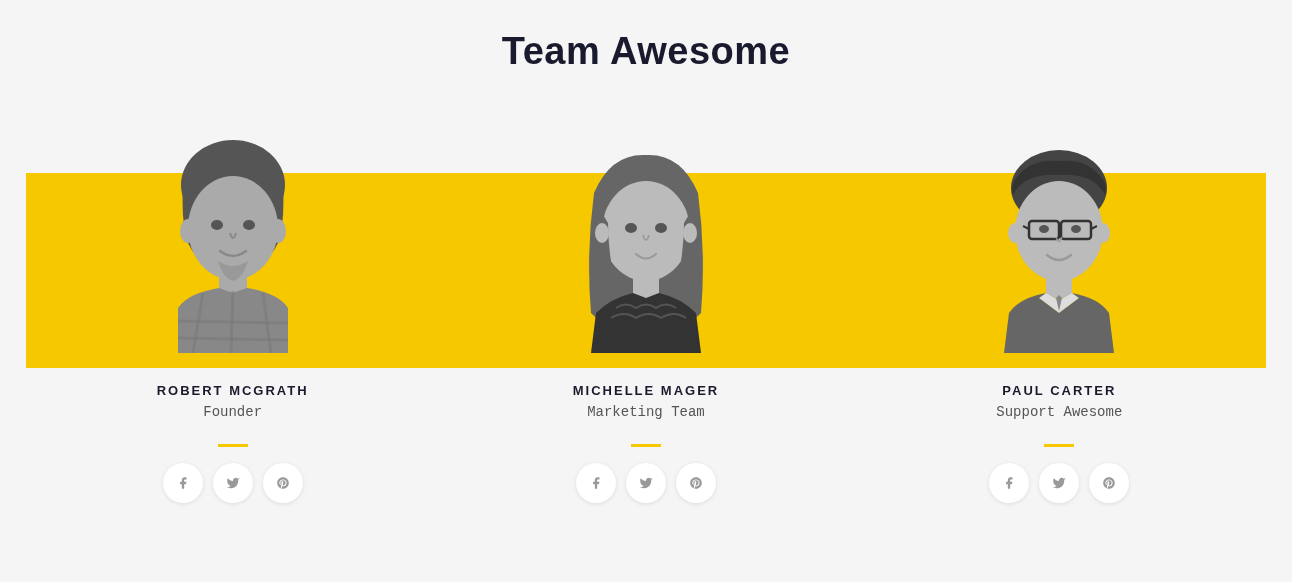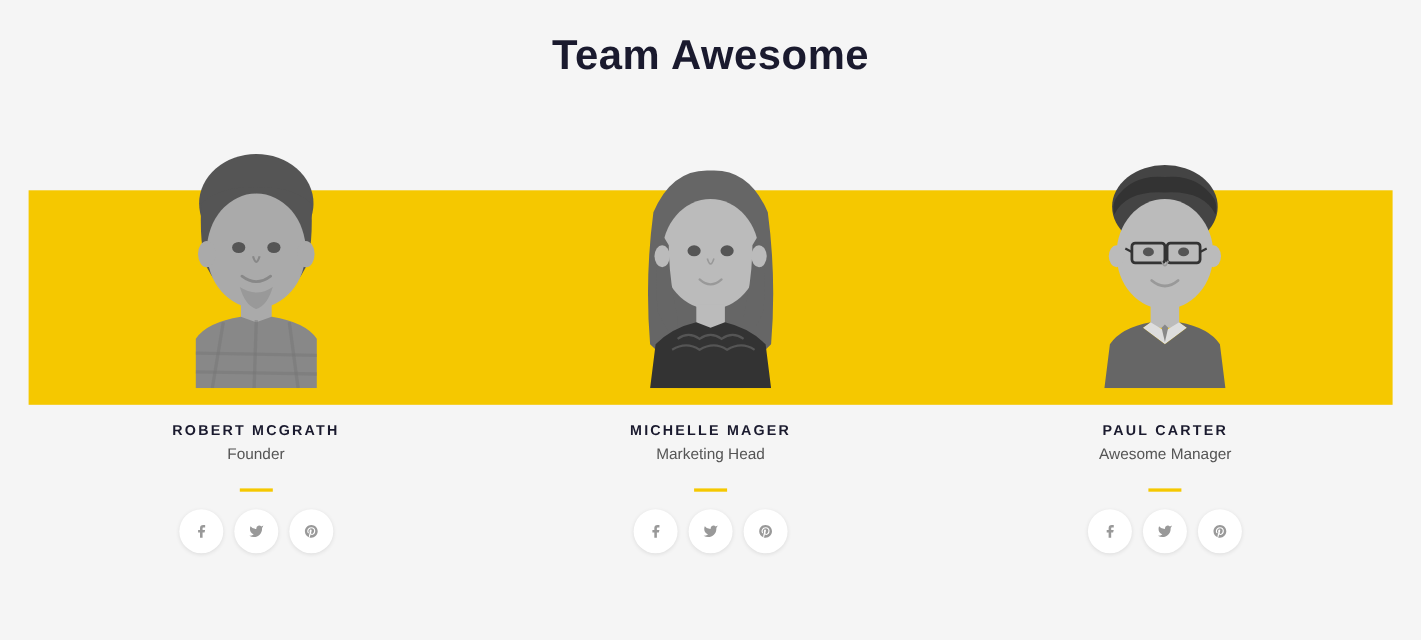--- a/index.html
+++ b/index.html
@@ -100,20 +100,21 @@
       letter-spacing: 2px;
       color: #1a1a2e;
       text-transform: uppercase;
       margin-bottom: 6px;
     }
 
     .member-role {
       font-size: 14px;
       color: #555;
       margin-bottom: 24px;
+      font-family: Liberation Mono, monospace;
     }
 
     .yellow-divider {
       width: 30px;
       height: 3px;
       background-color: #f5c800;
       margin: 0 auto 16px;
     }
 
     .social-icons {
@@ -242,21 +243,21 @@
             <path d="M100 141 Q110 150 120 141" stroke="#999" stroke-width="2" fill="none" stroke-linecap="round"></path>
 
             <ellipse cx="66" cy="120" rx="7" ry="10" fill="#bbb"></ellipse>
 
             <ellipse cx="154" cy="120" rx="7" ry="10" fill="#bbb"></ellipse>
           </svg>
         </div>
       </div>
       <div class="member-info">
         <div class="member-name">MICHELLE MAGER</div>
-        <div class="member-role">Marketing Head</div>
+        <div class="member-role">Marketing Team</div>
         <div class="yellow-divider"></div>
         <div class="social-icons">
           <button class="social-btn" title="Facebook">
             <svg viewBox="0 0 24 24" xmlns="http://www.w3.org/2000/svg">
                 <path d="M18 2h-3a5 5 0 0 0-5 5v3H7v4h3v8h4v-8h3l1-4h-4V7a1 1 0 0 1 1-1h3z"></path>
               </svg>
           </button>
           <button class="social-btn" title="Twitter">
             <svg viewBox="0 0 24 24" xmlns="http://www.w3.org/2000/svg">
                 <path d="M23 3a10.9 10.9 0 0 1-3.14 1.53 4.48 4.48 0 0 0-7.86 3v1A10.66 10.66 0 0 1 3 4s-4 9 5 13a11.64 11.64 0 0 1-7 2c9 5 20 0 20-11.5a4.5 4.5 0 0 0-.08-.83A7.72 7.72 0 0 0 23 3z"></path>
@@ -303,21 +304,21 @@
             <ellipse cx="66" cy="120" rx="7" ry="10" fill="#bbb"></ellipse>
 
             <ellipse cx="154" cy="120" rx="7" ry="10" fill="#bbb"></ellipse>
 
             <path d="M107 185 L110 198 L113 185 L110 182Z" fill="#888"></path>
           </svg>
         </div>
       </div>
       <div class="member-info">
         <div class="member-name">PAUL CARTER</div>
-        <div class="member-role">Awesome Manager</div>
+        <div class="member-role">Support Awesome</div>
         <div class="yellow-divider"></div>
         <div class="social-icons">
           <button class="social-btn" title="Facebook">
             <svg viewBox="0 0 24 24" xmlns="http://www.w3.org/2000/svg">
                 <path d="M18 2h-3a5 5 0 0 0-5 5v3H7v4h3v8h4v-8h3l1-4h-4V7a1 1 0 0 1 1-1h3z"></path>
               </svg>
           </button>
           <button class="social-btn" title="Twitter">
             <svg viewBox="0 0 24 24" xmlns="http://www.w3.org/2000/svg">
                 <path d="M23 3a10.9 10.9 0 0 1-3.14 1.53 4.48 4.48 0 0 0-7.86 3v1A10.66 10.66 0 0 1 3 4s-4 9 5 13a11.64 11.64 0 0 1-7 2c9 5 20 0 20-11.5a4.5 4.5 0 0 0-.08-.83A7.72 7.72 0 0 0 23 3z"></path>

